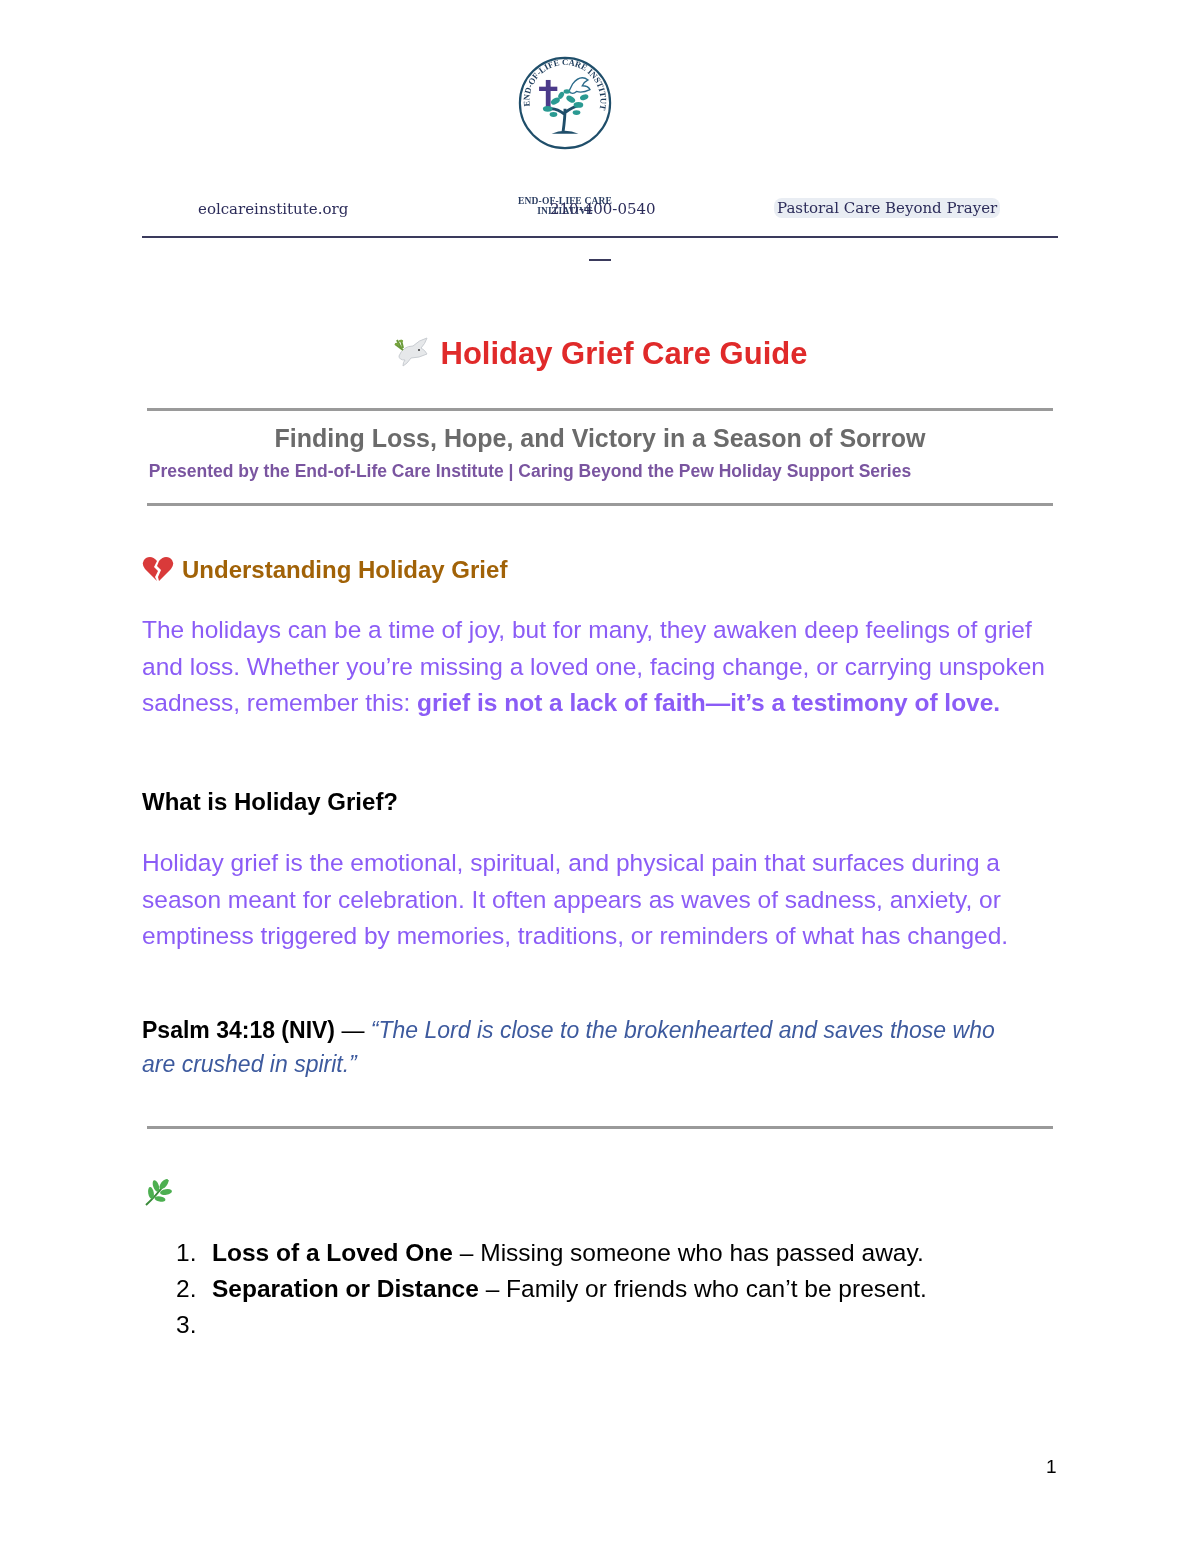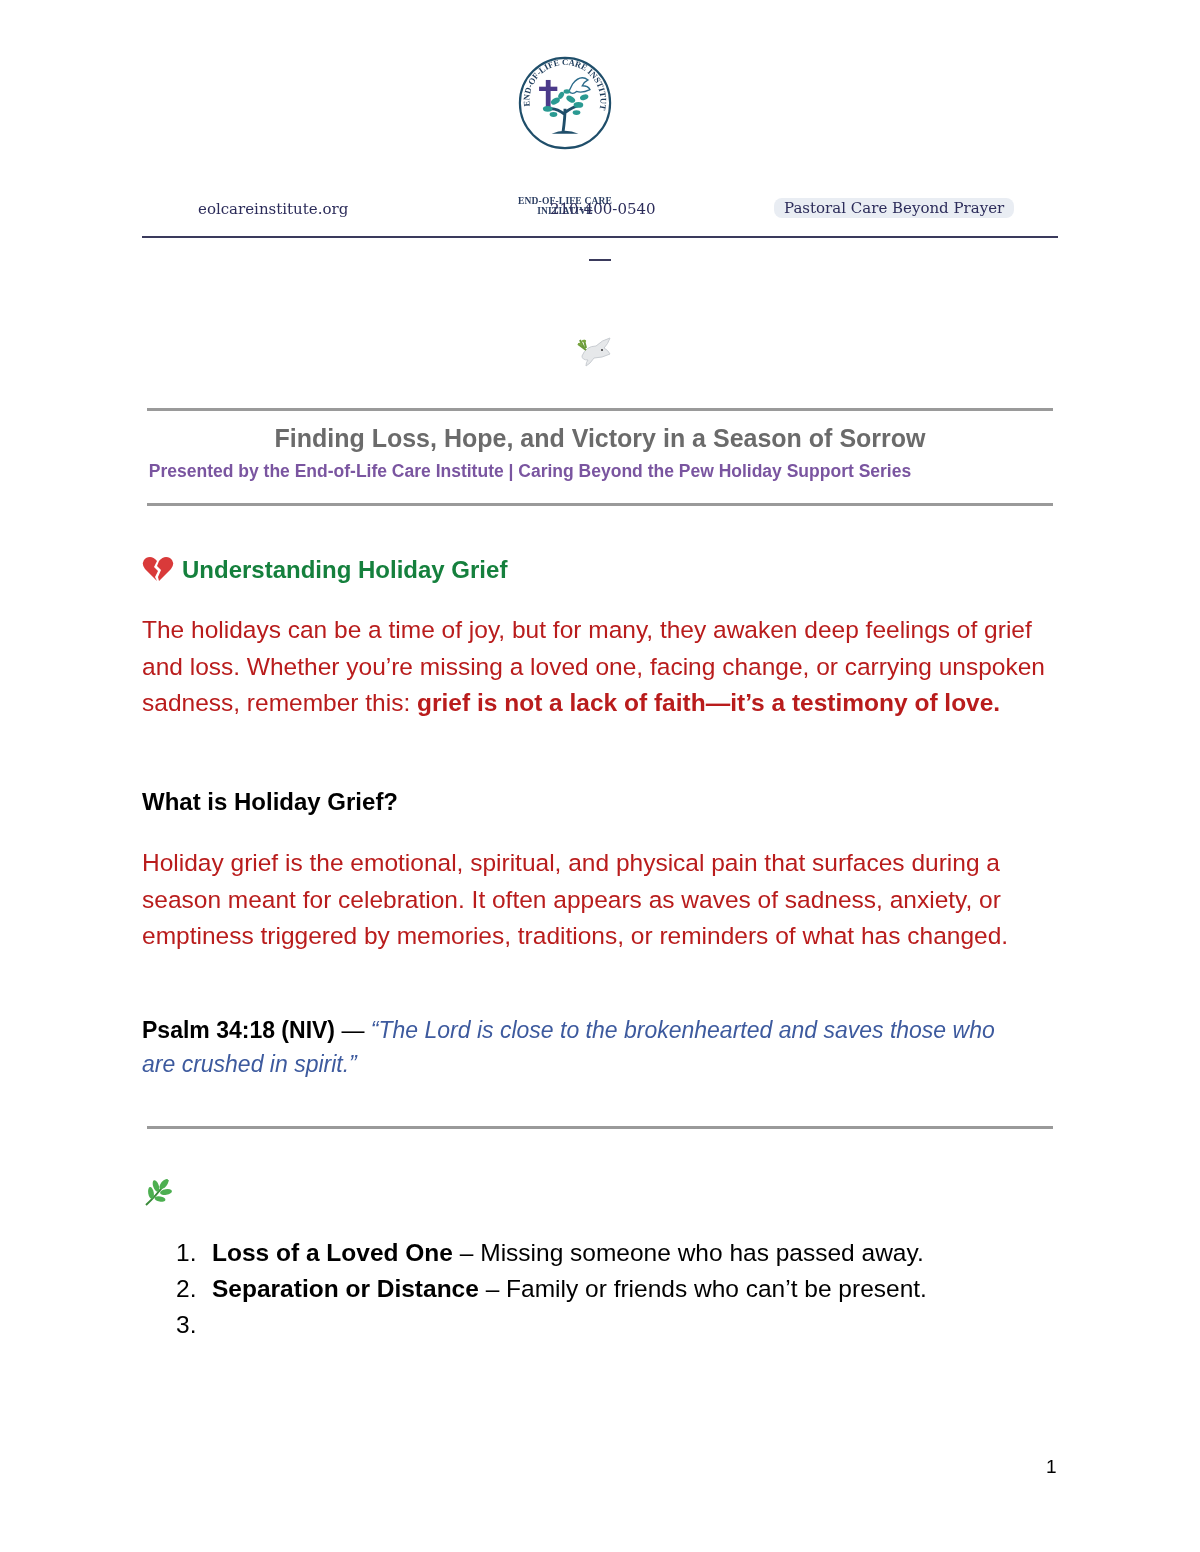--- a/index.html
+++ b/index.html
@@ -8,46 +8,46 @@
 
   .logo-wrap { position: absolute; left: 510px; top: 52px; width: 180px; text-align: center; }
   .logo-circle { position: absolute; left: 7px; top: 3px; width: 96px; height: 96px; }
   .logo-caption { position: absolute; left: 0; top: 144px; width: 110px; text-align: center;
     font-family: "Liberation Serif", serif; font-weight: bold; font-size: 9.5px; line-height: 10px; color: #2c3e62; letter-spacing: 0.2px; }
 
   .contact-row { position: absolute; top: 198px; left: 142px; width: 916px; height: 24px;
     font-family: "DejaVu Serif", "Liberation Serif", serif; font-weight: normal; font-size: 15px; color: #2c2c5a; }
   .contact-website { position: absolute; left: 56px; top: 2px; }
   .contact-phone { position: absolute; left: 408px; top: 2px; }
-  .contact-tagline { position: absolute; left: 632px; top: 0px; padding: 1px 10px; background: #e9edf3; border-radius: 8px; }
+  .contact-tagline { position: absolute; left: 632px; top: 0px; padding: 1px 3px; background: #e9edf3; border-radius: 8px; }
 
   .header-rule { position: absolute; left: 142px; top: 236px; width: 916px; height: 2px; background: #3a3a5c; }
   .header-rule-stub { position: absolute; left: 589px; top: 259px; width: 22px; height: 2px; background: #3a3a5c; }
 
   .title { position: absolute; top: 336px; left: 0; width: 1200px; text-align: center;
     font-size: 31px; font-weight: bold; color: #e02a2a; }
   .title .dove { display: inline-block; width: 40px; height: 34px; vertical-align: -6px; margin-right: 8px; }
 
   .rule { position: absolute; left: 147px; width: 906px; height: 3px; background: #9a9a9a; }
   .rule.r1 { top: 408px; }
   .rule.r2 { top: 503px; }
   .rule.r3 { top: 1126px; }
 
   .subtitle { position: absolute; top: 424px; left: 0; width: 1200px; text-align: center;
     font-size: 25px; font-weight: bold; color: #6b6b6b; }
   .presented { position: absolute; top: 461px; left: 0; width: 1060px; text-align: center;
     font-size: 17.5px; font-weight: bold; color: #7a55a0; }
 
-  .section-heading { position: absolute; left: 142px; font-size: 24px; font-weight: bold; color: #15803d; }
+  .section-heading { position: absolute; left: 142px; font-size: 24px; font-weight: bold; color: #a16207; }
   .section-heading .emoji { display: inline-block; width: 32px; height: 28px; vertical-align: -5px; margin-right: 8px; }
 
   .sec1 { top: 555px; }
   .sec2 { top: 1178px; }
 
-  .para { position: absolute; left: 142px; width: 920px; font-size: 24.5px; line-height: 36.5px; color: #b91c1c; }
+  .para { position: absolute; left: 142px; width: 920px; font-size: 24.5px; line-height: 36.5px; color: #8b5cf6; }
   .para b { font-weight: bold; }
   .p1 { top: 612px; }
   .subheading { position: absolute; left: 142px; top: 788px; font-size: 24px; font-weight: bold; }
   .p2 { top: 845px; }
 
   .verse { position: absolute; left: 142px; top: 1013px; width: 880px; font-size: 23px; line-height: 34px; }
   .verse .ref { font-weight: bold; color: #000; }
   .verse .dash { color: #000; }
   .verse .quote { font-style: italic; color: #3d5a9e; }
 
@@ -105,21 +105,21 @@
 <div class="header-rule"></div>
 <div class="header-rule-stub"></div>
 
 <div class="title">
   <svg class="dove" viewBox="0 0 40 34">
     <path d="M6 20 q4 -10 14 -10 q6 -6 14 -8 q-2 6 -6 10 q4 2 6 6 q-8 4 -16 4 q-4 6 -8 8 q0 -4 2 -6 q-6 0 -6 -4 z" fill="#e6e8ea" stroke="#c9cdd2" stroke-width="1"></path>
     <path d="M2 8 l8 6 M4 4 l4 8 M8 4 l2 8" stroke="#6a9a3a" stroke-width="2" fill="none"></path>
     <ellipse cx="4" cy="8" rx="2.2" ry="1.2" fill="#7aa63e"></ellipse>
     <ellipse cx="8" cy="5" rx="2.2" ry="1.2" fill="#7aa63e"></ellipse>
     <circle cx="26" cy="14" r="1" fill="#333"></circle>
-  </svg>
+  </svg><span>Holiday Grief Care Guide</span>
 </div>
 
 <div class="rule r1"></div>
 <div class="subtitle">Finding Loss, Hope, and Victory in a Season of Sorrow</div>
 <div class="presented">Presented by the End-of-Life Care Institute | Caring Beyond the Pew Holiday Support Series</div>
 <div class="rule r2"></div>
 
 <div class="section-heading sec1">
   <svg class="emoji" viewBox="0 0 32 28">
     <path d="M15 26 L3 14 Q-2 7 4 3 Q10 0 15 6 L12 12 L16 16 L13 22 Z" fill="#d93a3a"></path>

